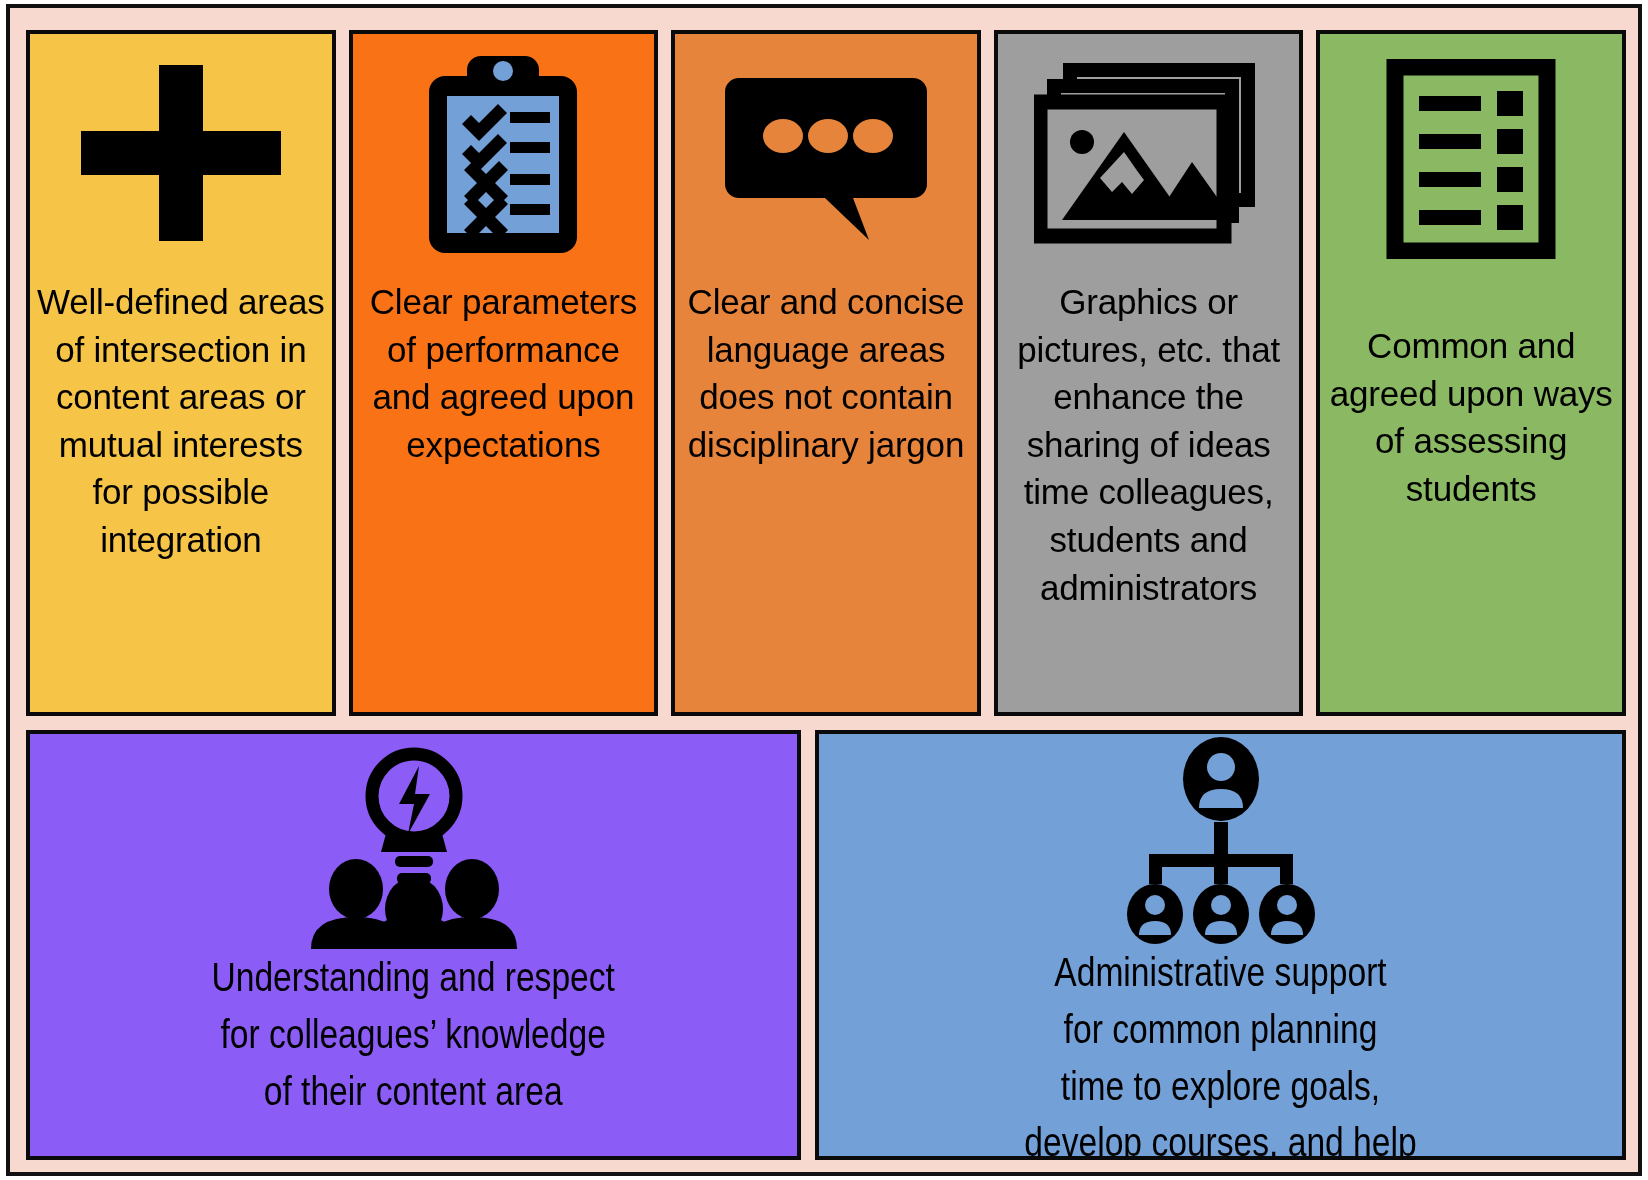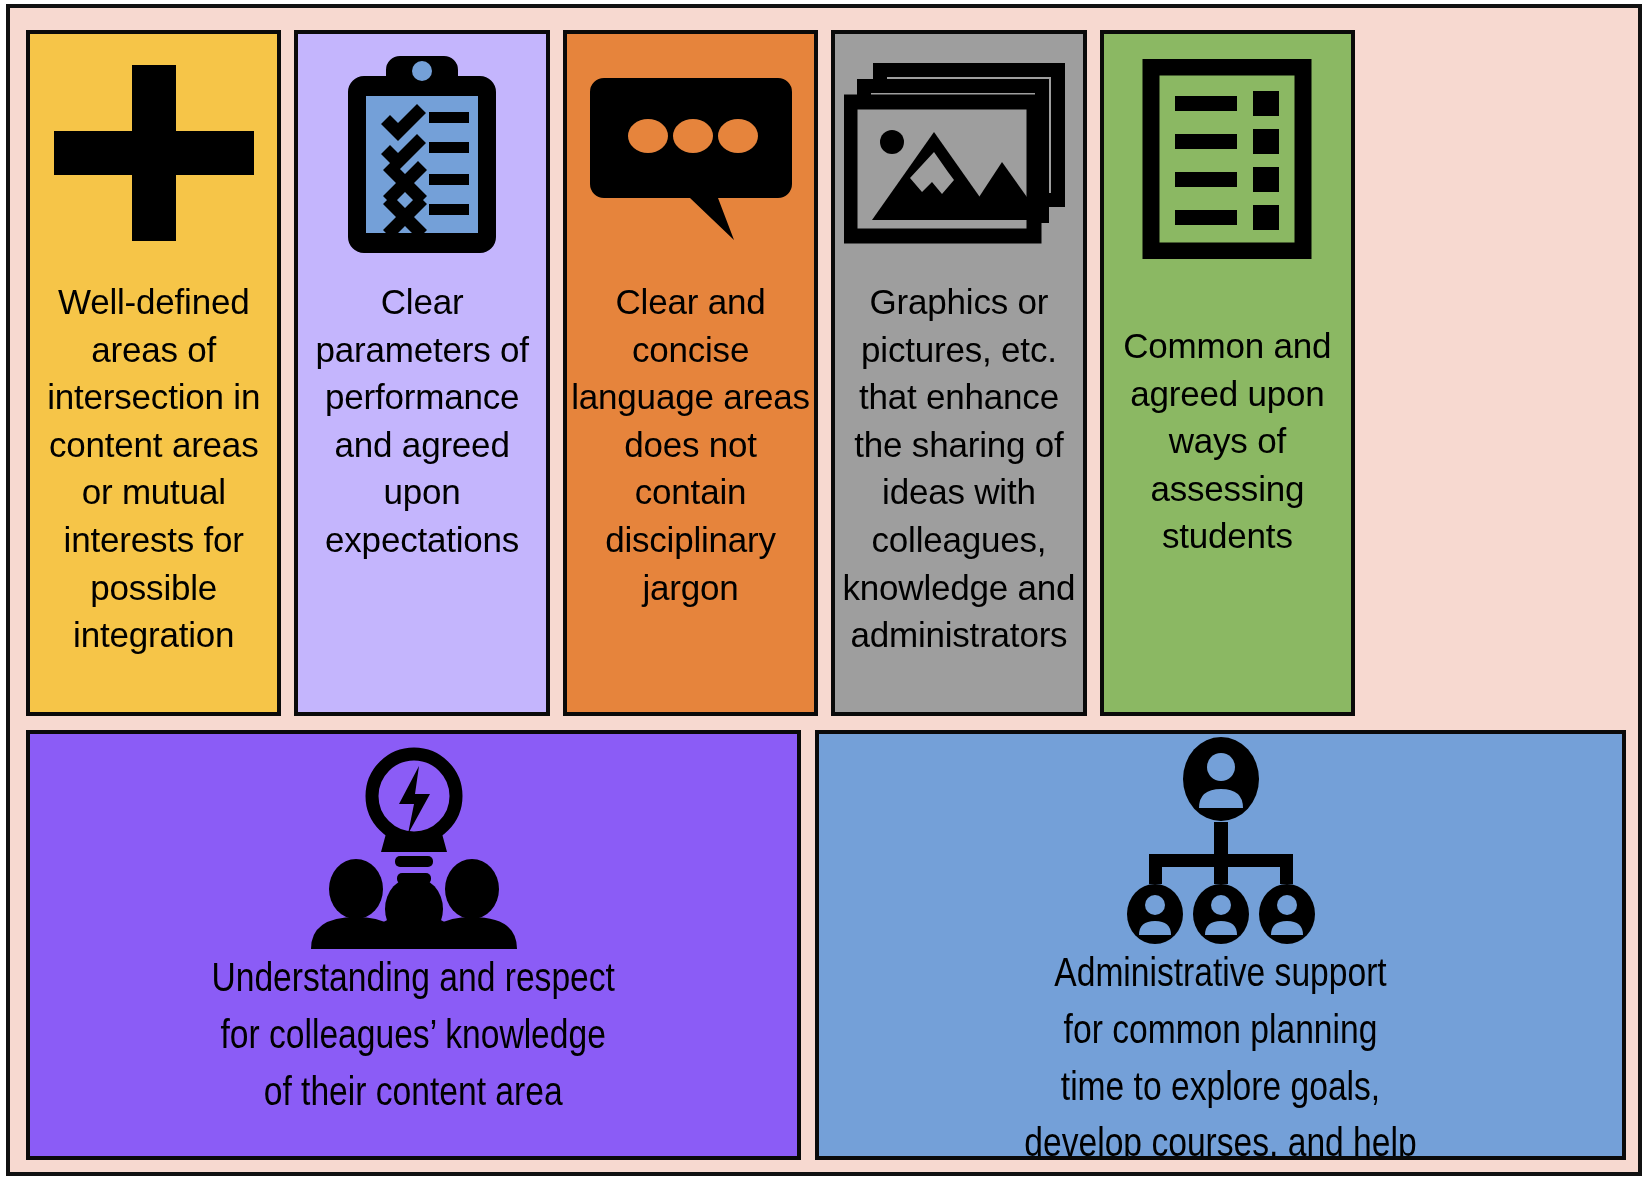--- a/index.html
+++ b/index.html
@@ -13,21 +13,21 @@
     position: absolute;
     left: 6px; top: 4px;
     width: 1636px; height: 1172px;
     background: #f7d9d0;
     border: 4px solid #111111;
   }
   
   #top-row {
     position: absolute;
     left: 16px; top: 22px;
-    width: 1329px; height: 686px;
+    width: 1600px; height: 686px;
     display: flex;
     gap: 13px;
   }
   .panel {
     border: 4px solid #0a0a0a;
     position: relative;
     display: flex;
     flex-direction: column;
     align-items: center;
     overflow: hidden;
@@ -95,21 +95,21 @@
 
     <div class="panel top-panel" id="p1" style="background: rgb(246, 197, 72);">
       <div class="icon-wrap">
         <svg width="216" height="205" viewBox="0 0 216 205" aria-hidden="true">
           <path d="M86 8 h44 v66 h78 v44 h-78 v66 h-44 v-66 h-78 v-44 h78 z" fill="#000"></path>
         </svg>
       </div>
       <div class="panel-text">Well-defined areas of intersection in content areas or mutual interests for possible integration</div>
     </div>
 
-    <div class="panel top-panel" id="p2" style="background: #c4b5fd;">
+    <div class="panel top-panel" id="p2" style="background: #f97316;">
       <div class="icon-wrap">
         <svg width="192" height="215" viewBox="0 0 192 215" aria-hidden="true">
           <path d="M74 4 h44 a14 14 0 0 1 14 14 v6 h22 a16 16 0 0 1 16 16 v145 a16 16 0 0 1 -16 16 h-116 a16 16 0 0 1 -16 -16 v-145 a16 16 0 0 1 16 -16 h22 v-6 a14 14 0 0 1 14 -14 z" fill="#000"></path>
           <path d="M40 42 h26 v18 h60 v-18 h26 v139 h-112 z" fill="none"></path>
           <rect x="40" y="44" width="112" height="137" fill="#74a0d8"></rect>
           <circle cx="96" cy="19" r="10" fill="#74a0d8"></circle>
 
           <path d="M55 72 l9 -9 l8 8 l19 -19 l9 9 l-28 28 z" fill="#000"></path>
 
           <path d="M55 102 l9 -9 l8 8 l19 -19 l9 9 l-28 28 z" fill="#000"></path>
@@ -146,21 +146,21 @@
 
           <rect x="20" y="26" width="178" height="130" fill="#9e9e9e" stroke="#000" stroke-width="14"></rect>
 
           <rect x="6" y="42" width="184" height="134" fill="#9e9e9e" stroke="#000" stroke-width="15"></rect>
           <circle cx="48" cy="82" r="12" fill="#000"></circle>
           <path d="M28 160 l62 -88 l62 88 z" fill="#000"></path>
           <path d="M120 160 l38 -58 l32 45 v13 z" fill="#000"></path>
           <path d="M66 118 l12 14 l10 -10 l10 12 l12 -14 l-6 -8 l-14 -20 z" fill="#9e9e9e"></path>
         </svg>
       </div>
-      <div class="panel-text">Graphics or pictures, etc. that enhance the sharing of ideas with colleagues, knowledge and administrators</div>
+      <div class="panel-text">Graphics or pictures, etc. that enhance the sharing of ideas time colleagues, students and administrators</div>
     </div>
 
     <div class="panel top-panel" id="p5" style="background: rgb(139, 184, 99); gap: 44px;">
       <div class="icon-wrap">
         <svg width="172" height="200" viewBox="0 0 172 200" aria-hidden="true">
           <rect x="10" y="8" width="152" height="184" fill="#8bb863" stroke="#000" stroke-width="17"></rect>
           <rect x="34" y="37" width="62" height="15" fill="#000"></rect>
           <rect x="34" y="75" width="62" height="15" fill="#000"></rect>
           <rect x="34" y="113" width="62" height="15" fill="#000"></rect>
           <rect x="34" y="151" width="62" height="15" fill="#000"></rect>

